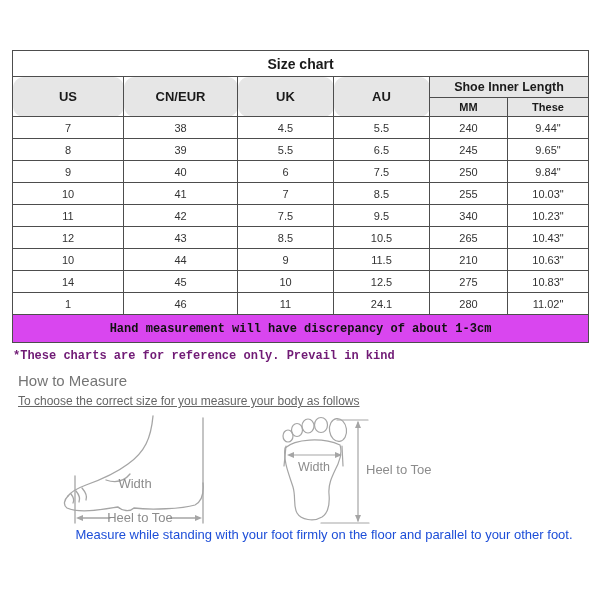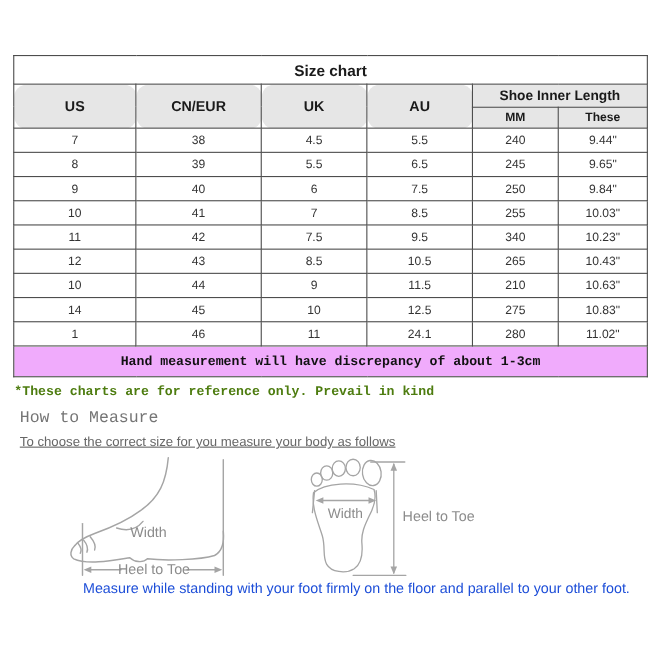--- a/index.html
+++ b/index.html
@@ -19,29 +19,29 @@
   .title-row td{
     height:25px;font-weight:bold;font-size:14px;color:#1a1a1a;background:#ffffff;
   }
   .size-table th{background:#e6e6e6;color:#1a1a1a;}
   .col-head{height:39px;font-size:13px;font-weight:bold;border-radius:11px;}
   .inner-head{height:19px;font-size:12.5px;font-weight:bold;}
   .sub-head{height:18px;font-size:11px;font-weight:bold;color:#333;}
   .data-row td{height:21px;font-size:11px;color:#333;background:#ffffff;}
   .footer-row td{
     height:27px;font-family:"Liberation Mono","DejaVu Sans Mono",monospace;
-    font-weight:bold;font-size:12px;color:#111;background:#f0abfc;
+    font-weight:bold;font-size:12px;color:#111;background:#d946ef;
   }
   
   .ref-note{
     position:absolute;left:13px;top:349px;
     font-family:"Liberation Mono","DejaVu Sans Mono",monospace;
-    font-weight:bold;font-size:12px;color:#4d7c0f;
-  }
-  .how-title{position:absolute;left:18px;top:372px;font-size:15px;color:#757575;font-family:Liberation Mono, monospace;}
+    font-weight:bold;font-size:12px;color:#701a75;
+  }
+  .how-title{position:absolute;left:18px;top:372px;font-size:15px;color:#757575;}
   .how-sub{position:absolute;left:18px;top:394px;font-size:12px;color:#666666;text-decoration:underline;}
   .bottom-caption{
     position:absolute;left:0;top:527px;width:578px;text-align:center;
     font-size:13px;color:#1d4ed8;margin-left:35px;
   }
   
   .measure-diagram{position:absolute;left:50px;top:408px;}
   .measure-diagram text{
     font-family:"Liberation Sans",sans-serif;fill:#8c8c8c;stroke:none;
   }

